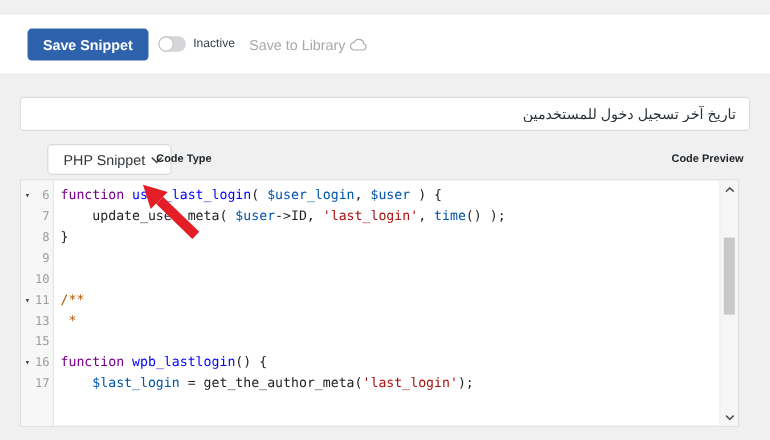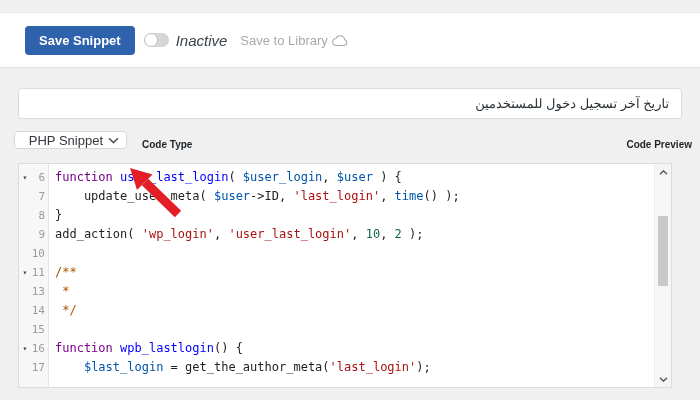--- a/index.html
+++ b/index.html
@@ -18,46 +18,46 @@
     font-family:inherit; font-size:13px; font-weight:bold; padding:7px 14px; cursor:pointer;
   }
   .toggle{
     position:relative; width:25px; height:14px; border-radius:8px;
     background:#d4d6d9; margin-left:9px; cursor:pointer; flex:none;
   }
   .toggle .knob{
     position:absolute; left:0; top:0; width:14px; height:14px; border-radius:50%;
     background:#fff; border:1px solid #c0c2c5; box-sizing:border-box;
   }
-  .inactive-label{margin-left:7px; font-size:15px; color:#3c434a;font-style:italic;}
+  .inactive-label{margin-left:7px; font-size:11px; color:#3c434a;}
   .library-btn{
     margin-left:13px; display:flex; align-items:center; gap:3px;
     font-size:13px; color:#a7aaad; cursor:pointer;justify-content:flex-end;
   }
   .toolbar .spacer{flex:1;}
   .page-title{font-size:16px; font-weight:bold; color:#3c434a; margin:0;}
   
   .snippet-input{
     position:absolute; left:18px; top:88px; width:664px; height:31px;
     box-sizing:border-box; border:1px solid #dcdcde; border-radius:4px;
     background:#fff; padding:0 12px; font-family:inherit; font-size:13px; color:#2c3338;
   }
   
   .code-type-select{
-    position:absolute; left:14px; top:131px; width:113px; height:18px;
+    position:absolute; left:43px; top:131px; width:113px; height:28px;
     box-sizing:border-box; border:1px solid #d7d8da; border-radius:4px; background:#fff;
     display:flex; align-items:center; justify-content:flex-end; gap:5px;
     padding:0 7px; font-size:13px; color:#32373c; cursor:pointer;
   }
   .row-label{
     position:absolute; top:131px; height:27px; line-height:27px;
     font-size:10px; font-weight:bold; color:#1d2327;
   }
   .code-type-label{left:142px;}
-  .preview-label{right:8px;}
+  .preview-label{right:24px;}
   
   .editor{
     position:absolute; left:18px; top:163px; width:654px; height:225px;
     box-sizing:border-box; background:#fff; border:1px solid #dcdcde; overflow:hidden;
   }
   .gutter-bg{
     position:absolute; left:0; top:0; bottom:0; width:29px;
     background:#f7f7f7; border-right:1px solid #e4e4e4;
   }
   .lines{position:absolute; left:0; top:4px; right:17px;}
@@ -128,41 +128,35 @@
           <span class="codetxt"><span class="tk-plain">    update_user_meta( </span><span class="tk-variable">$user</span><span class="tk-plain">-&gt;ID, </span><span class="tk-string">'last_login'</span><span class="tk-plain">, </span><span class="tk-variable">time</span><span class="tk-plain">() );</span></span>
         </div>
         <div class="cm-line">
           <span class="fold"></span>
           <span class="lnum">8</span>
           <span class="codetxt"><span class="tk-plain">}</span></span>
         </div>
         <div class="cm-line">
           <span class="fold"></span>
           <span class="lnum">9</span>
-          <span class="codetxt"><span class="tk-plain">add_action( </span><span class="tk-string">'wp_login'</span><span class="tk-plain">, </span><span class="tk-string">'user_last_login'</span><span class="tk-plain">, </span><span class="tk-number">10</span><span class="tk-plain">, </span><span class="tk-number">2</span><span class="tk-plain"> );</span></span>
         </div>
         <div class="cm-line">
           <span class="fold"></span>
           <span class="lnum">10</span>
           <span class="codetxt"></span>
         </div>
         <div class="cm-line">
           <span class="fold">▾</span>
           <span class="lnum">11</span>
           <span class="codetxt"><span class="tk-comment">/**</span></span>
         </div>
         <div class="cm-line">
           <span class="fold"></span>
           <span class="lnum">13</span>
           <span class="codetxt"><span class="tk-comment"> *</span></span>
-        </div>
-        <div class="cm-line">
-          <span class="fold"></span>
-          <span class="lnum">14</span>
-          <span class="codetxt"><span class="tk-comment"> */</span></span>
         </div>
         <div class="cm-line">
           <span class="fold"></span>
           <span class="lnum">15</span>
           <span class="codetxt"></span>
         </div>
         <div class="cm-line">
           <span class="fold">▾</span>
           <span class="lnum">16</span>
           <span class="codetxt"><span class="tk-keyword">function</span><span class="tk-plain"> </span><span class="tk-def">wpb_lastlogin</span><span class="tk-plain">() {</span></span>

